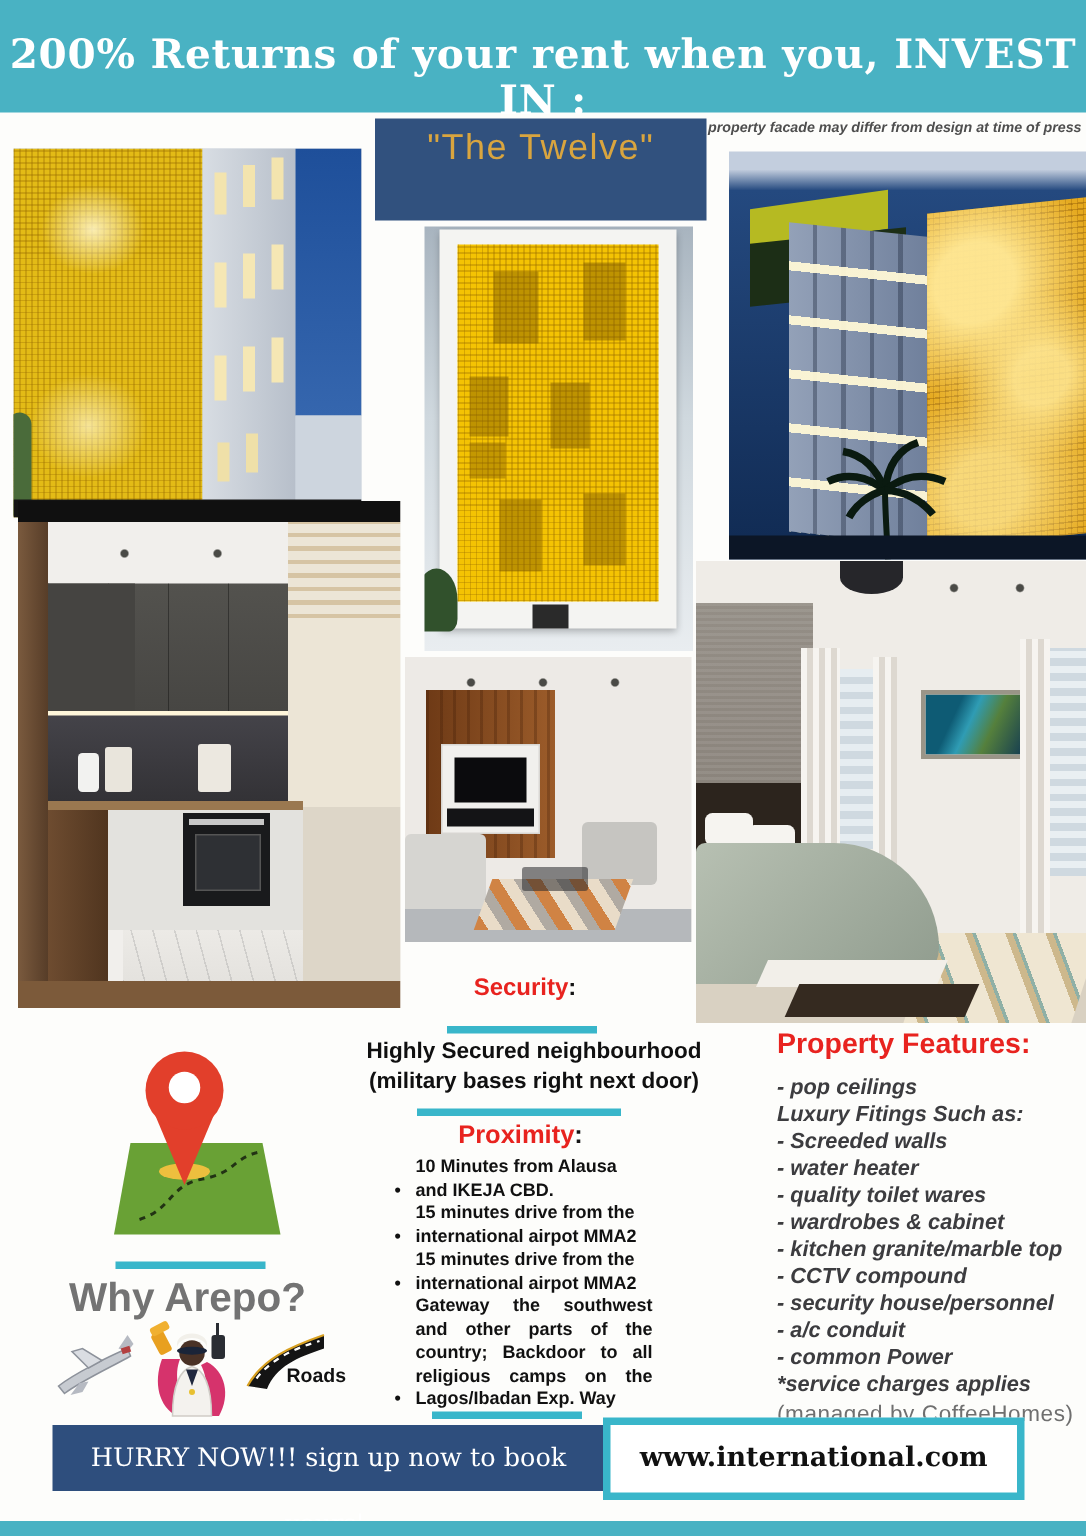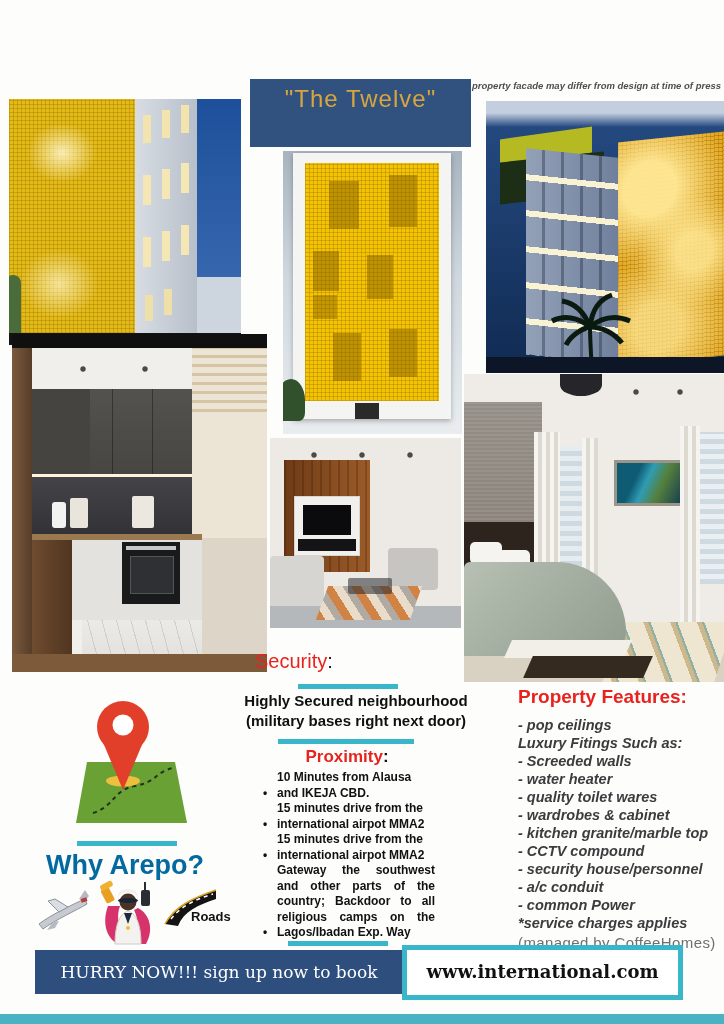--- a/index.html
+++ b/index.html
@@ -20,53 +20,56 @@
 
   
   .photo{overflow:hidden;}
   .mesh-grid{background-image:
       repeating-linear-gradient(0deg,rgba(150,105,0,.33) 0 1px,transparent 1px 4px),
       repeating-linear-gradient(90deg,rgba(150,105,0,.33) 0 1px,transparent 1px 4px);}
   .dots{background-image:radial-gradient(circle,#4a4a46 2.2px,transparent 3.2px);background-size:62px 26px;}
 
   
   .rule{background:#39b6ca;height:5px;}
-  .sec-heading{left:255px;top:650px;width:190px;text-align:left;font-size:20px;font-weight:normal;}
+  .sec-heading{left:255px;top:650px;width:190px;text-align:center;font-size:16px;font-weight:bold;}
   .red{color:#e8231f;}
   .dark{color:#141414;}
   .sec-lines{left:235px;top:691px;width:242px;text-align:center;font-size:15px;font-weight:bold;color:#101010;line-height:20px;}
   .prox-heading{left:277px;top:747px;width:140px;text-align:center;font-size:17px;font-weight:bold;}
   .bullets{left:263px;top:770px;width:172px;font-size:12px;font-weight:bold;color:#111;line-height:15.5px;}
   .bullet-row{display:flex;align-items:flex-end;}
   .bullet-row .dot-col{width:14px;flex:none;}
   .bullet-row .dot-col::before{content:"•";}
   .bullet-row .b-just{text-align:justify;}
 
   
   .features{left:486px;top:686px;width:236px;color:#3c3c3f;margin-left:32px;}
   .features .f-head{font-size:19px;font-weight:bold;color:#e8231f;margin-bottom:8px;}
   .features .f-line{font-size:14.5px;font-weight:bold;font-style:italic;line-height:18px;}
   .features .f-managed{font-size:15px;color:#6f6f6f;letter-spacing:.4px;margin-top:2px;}
 
   
-  .why-heading{left:30px;top:850px;width:190px;text-align:center;font-size:27px;font-weight:bold;color:#0369a1;}
+  .why-heading{left:30px;top:850px;width:190px;text-align:center;font-size:27px;font-weight:bold;color:#737373;}
   .roads-label{left:191px;top:909px;font-size:13px;font-weight:bold;color:#111;}
 
   
   .footer-bar{left:35px;top:950px;width:368px;height:44px;background:#2e4e7d;}
   .footer-bar div{color:#fff;font-family:"DejaVu Serif",serif;font-size:17px;text-align:center;line-height:44px;}
   .url-box{left:402px;top:945px;width:281px;height:55px;background:#fff;border:5px solid #39b6ca;box-sizing:border-box;}
   .url-box div{font-family:"DejaVu Serif",serif;font-weight:bold;font-size:18px;color:#111;text-align:center;line-height:44px;}
   .bottom-strip{left:0;top:1014px;width:724px;height:10px;background:#49b2c3;}
 </style>
 </head>
 <body>
 
 <div class="page">
 
+  <div class="abs top-banner">
+    <h1>200% Returns of your rent when you, INVEST IN :</h1>
+  </div>
 
   <div class="abs disclaimer">Final property facade may differ from design at time of press</div>
 
   <div class="abs title-box">
     <div>"The Twelve"</div>
   </div>
 
   <div class="abs photo" style="left:9px;top:99px;width:232px;height:246px;background:#c7d0da;">
     <div class="abs mesh-grid" style="left:0;top:0;width:126px;height:246px;background-color:#e3bb16;"></div>
     <div class="abs" style="left:18px;top:24px;width:70px;height:60px;background:radial-gradient(ellipse,rgba(255,246,205,.85),rgba(255,246,205,0) 70%);"></div>

